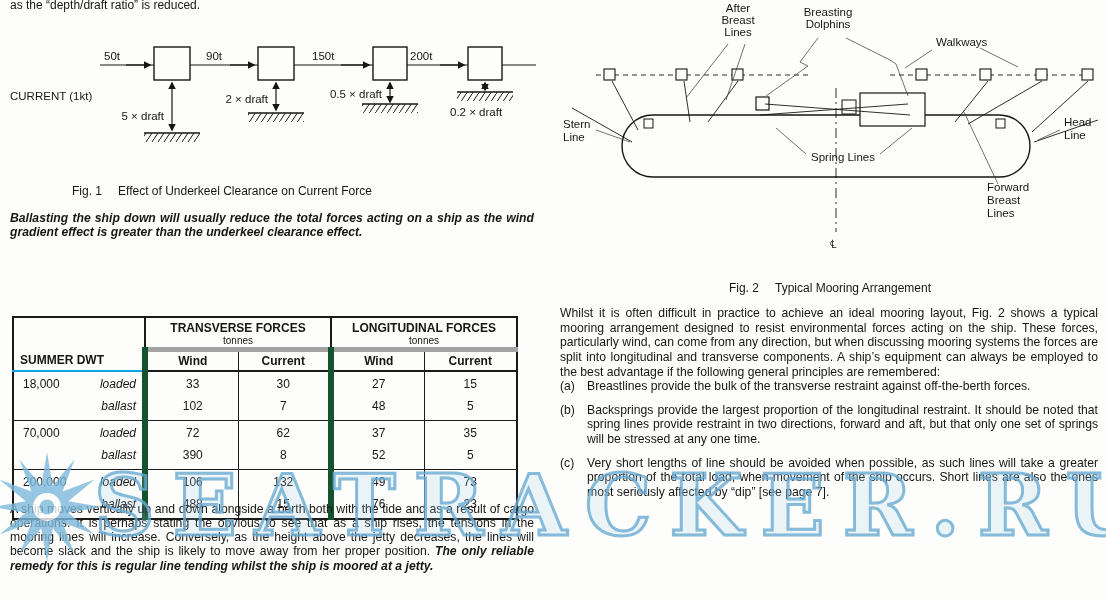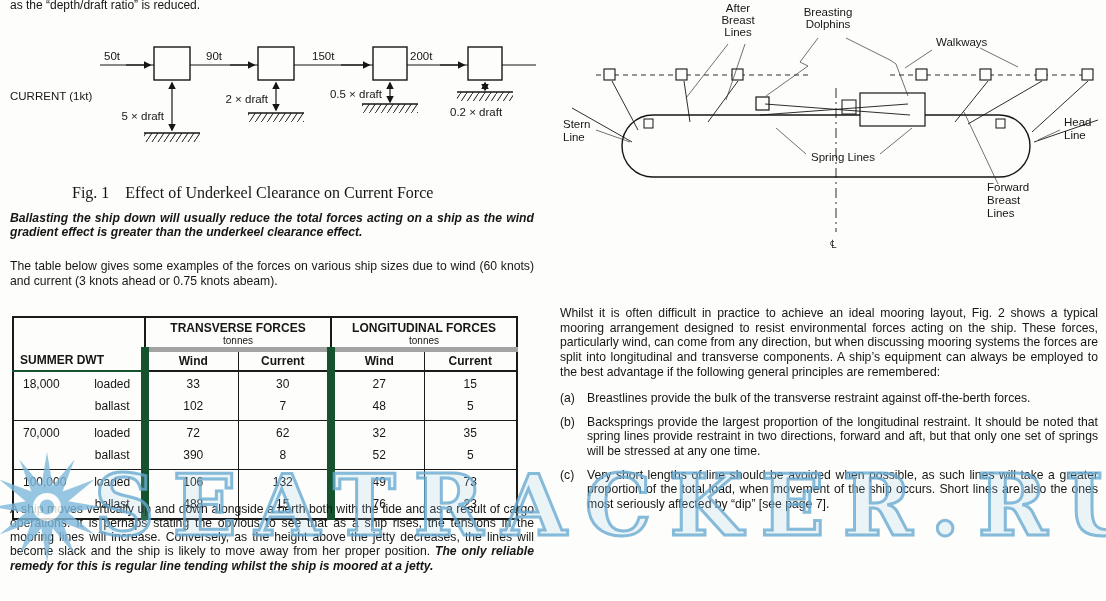--- a/index.html
+++ b/index.html
@@ -10,54 +10,54 @@
     font-family:"Liberation Sans", sans-serif;
   }
   .col-left  { position:absolute; left:10px;  top:0; width:528px; height:506px; }
   .col-right { position:absolute; left:560px; top:0; width:540px; height:601px; }
 
   .frag { position:absolute; top:-2px; left:0; font-size:12px; }
 
   .fig1 { position:absolute; top:40px; left:0; }
   .fig2 { position:absolute; top:0;  left:0; }
 
-  .caption { position:absolute; font-size:16px; white-space:nowrap;font-family:Liberation Serif, serif; }
+  .caption { position:absolute; font-size:12px; white-space:nowrap; }
   .cap-num { margin-right:16px; }
   #cap1 { top:184px; left:62px; }
   #cap2 { top:281px; left:0; width:540px; text-align:center; }
 
   .bold-para {
     position:absolute; top:211px; left:0; width:524px;
     font-size:12.2px; font-weight:bold; font-style:italic;
     line-height:1.18; text-align:justify;
   }
   .intro { position:absolute; top:259px; left:0; width:524px; font-size:12.2px; line-height:1.2; text-align:justify; }
 
   .tablewrap { position:absolute; top:316px; left:2px; }
   table.forces { border-collapse:collapse; border:2px solid #1a1a1a; font-size:12px; }
   .forces th { font-weight:bold; }
-  .forces .corner { vertical-align:bottom; text-align:left; padding:2px 24px 3px 6px; border-bottom:2px solid #14532d; width:132px; }
+  .forces .corner { vertical-align:bottom; text-align:left; padding:2px 24px 3px 6px; border-bottom:2px solid #0ea5e9; width:132px; }
   .forces .ghead  { border-left:2px solid #1a1a1a; border-bottom:5px solid #a3a3a3; text-align:center; padding:3px 6px 1px 6px; }
   .forces .g-unit { font-weight:normal; font-size:10px; }
   .forces .sub    { text-align:center; border-bottom:2px solid #1a1a1a; padding:2px 6px; width:93px; }
-  .forces .gb      { border-left:8px solid #14532d; }
+  .forces .gb      { border-left:6px solid #14532d; }
   .forces .inner-l { border-left:1px solid #1a1a1a; }
   .forces td { padding:4px 6px; }
   .forces .dwt  { text-align:left; vertical-align:top; padding-left:9px; }
-  .forces .cond { text-align:center; }
+  .forces .cond { text-align:right;font-style:italic; }
   .forces .val  { text-align:center; }
   .forces tr.r-loaded  td { padding-top:5px; }
   .forces tr.r-ballast td { padding-bottom:7px; }
   .forces tr.gsep td { border-top:1px solid #1a1a1a; }
 
   .closing { position:absolute; top:502px; left:0; width:524px; font-size:12.2px; line-height:1.16; text-align:justify; }
   .closing .tail { font-weight:bold; font-style:italic;margin-top:36px; }
 
   .right-text { position:absolute; top:306px; left:0; width:538px; font-size:12.2px; line-height:1.2; }
-  .right-text .para { text-align:justify; margin-bottom:12px; }
+  .right-text .para { text-align:justify; }
   .list-item { display:flex; margin-bottom:9px; }
   .list-item .marker { flex:0 0 27px; }
   .list-item .itext  { flex:1; text-align:justify; }
 
   .watermark { position:absolute; left:0; top:452px; width:1106px; height:135px; pointer-events:none; z-index:5; }
   .wm-text {
     position:absolute; left:94px; top:4px; white-space:nowrap;
     font-family:"DejaVu Serif", serif; font-weight:bold;
     font-size:84px; letter-spacing:18px;
     color:rgba(150,200,228,0.18);
@@ -120,21 +120,20 @@
         <text x="440" y="76">0.2 × draft</text>
       </g>
     </svg>
 
     <div class="caption" id="cap1">
       <span class="cap-num">Fig. 1</span><span>Effect of Underkeel Clearance on Current Force</span>
     </div>
 
     <div class="bold-para">Ballasting the ship down will usually reduce the total forces acting on a ship as the wind gradient effect is greater than the underkeel clearance effect.</div>
 
-    <div class="intro">The table below gives some examples of the forces on various ship sizes due to wind (60 knots) and current (3 knots ahead or 0.75 knots abeam).</div>
 
     <div class="tablewrap">
       <table class="forces">
         <tbody>
             <tr>
           <th class="corner" colspan="2" rowspan="2"><span>SUMMER DWT</span></th>
           <th class="ghead" colspan="2">
             <div>TRANSVERSE FORCES</div>
             <div class="g-unit">tonnes</div>
           </th>
@@ -162,32 +161,32 @@
           <td class="val gb">102</td>
           <td class="val inner-l">7</td>
           <td class="val gb">48</td>
           <td class="val inner-l">5</td>
         </tr>
         <tr class="r-loaded gsep">
           <td class="dwt" rowspan="2">70,000</td>
           <td class="cond">loaded</td>
           <td class="val gb">72</td>
           <td class="val inner-l">62</td>
-          <td class="val gb">32</td>
+          <td class="val gb">37</td>
           <td class="val inner-l">35</td>
         </tr>
         <tr class="r-ballast">
           <td class="cond">ballast</td>
           <td class="val gb">390</td>
           <td class="val inner-l">8</td>
           <td class="val gb">52</td>
           <td class="val inner-l">5</td>
         </tr>
         <tr class="r-loaded gsep">
-          <td class="dwt" rowspan="2">100,000</td>
+          <td class="dwt" rowspan="2">200,000</td>
           <td class="cond">loaded</td>
           <td class="val gb">106</td>
           <td class="val inner-l">132</td>
           <td class="val gb">49</td>
           <td class="val inner-l">73</td>
         </tr>
         <tr class="r-ballast">
           <td class="cond">ballast</td>
           <td class="val gb">488</td>
           <td class="val inner-l">15</td>
@@ -269,20 +268,23 @@
         <text x="283" y="161" text-anchor="middle">Spring Lines</text>
         <text x="504" y="126">Head</text>
         <text x="504" y="139">Line</text>
         <text x="427" y="191">Forward</text>
         <text x="427" y="204">Breast</text>
         <text x="427" y="217">Lines</text>
         <text x="270" y="248" font-size="14">℄</text>
       </g>
     </svg>
 
+    <div class="caption" id="cap2">
+      <span class="cap-num">Fig. 2</span><span>Typical Mooring Arrangement</span>
+    </div>
 
     <div class="right-text">
       <div class="para">Whilst it is often difficult in practice to achieve an ideal mooring layout, Fig. 2 shows a typical mooring arrangement designed to resist environmental forces acting on the ship. These forces, particularly wind, can come from any direction, but when discussing mooring systems the forces are split into longitudinal and transverse components. A ship’s equipment can always be employed to the best advantage if the following general principles are remembered:</div>
       <div class="list-item">
         <span class="marker">(a)</span>
         <span class="itext">Breastlines provide the bulk of the transverse restraint against off-the-berth forces.</span>
       </div>
       <div class="list-item">
         <span class="marker">(b)</span>
         <span class="itext">Backsprings provide the largest proportion of the longitudinal restraint. It should be noted that spring lines provide restraint in two directions, forward and aft, but that only one set of springs will be stressed at any one time.</span>

